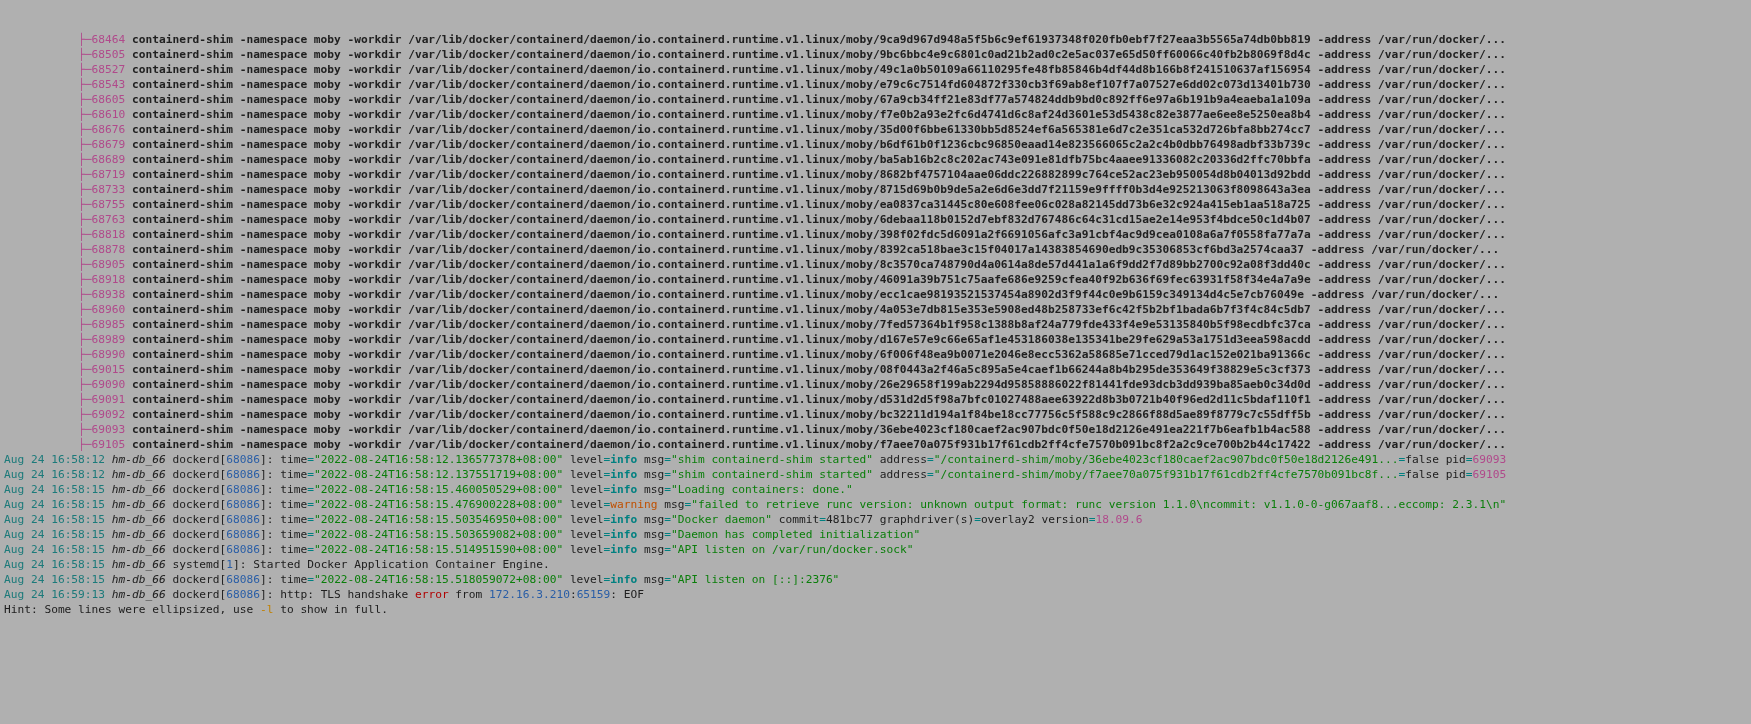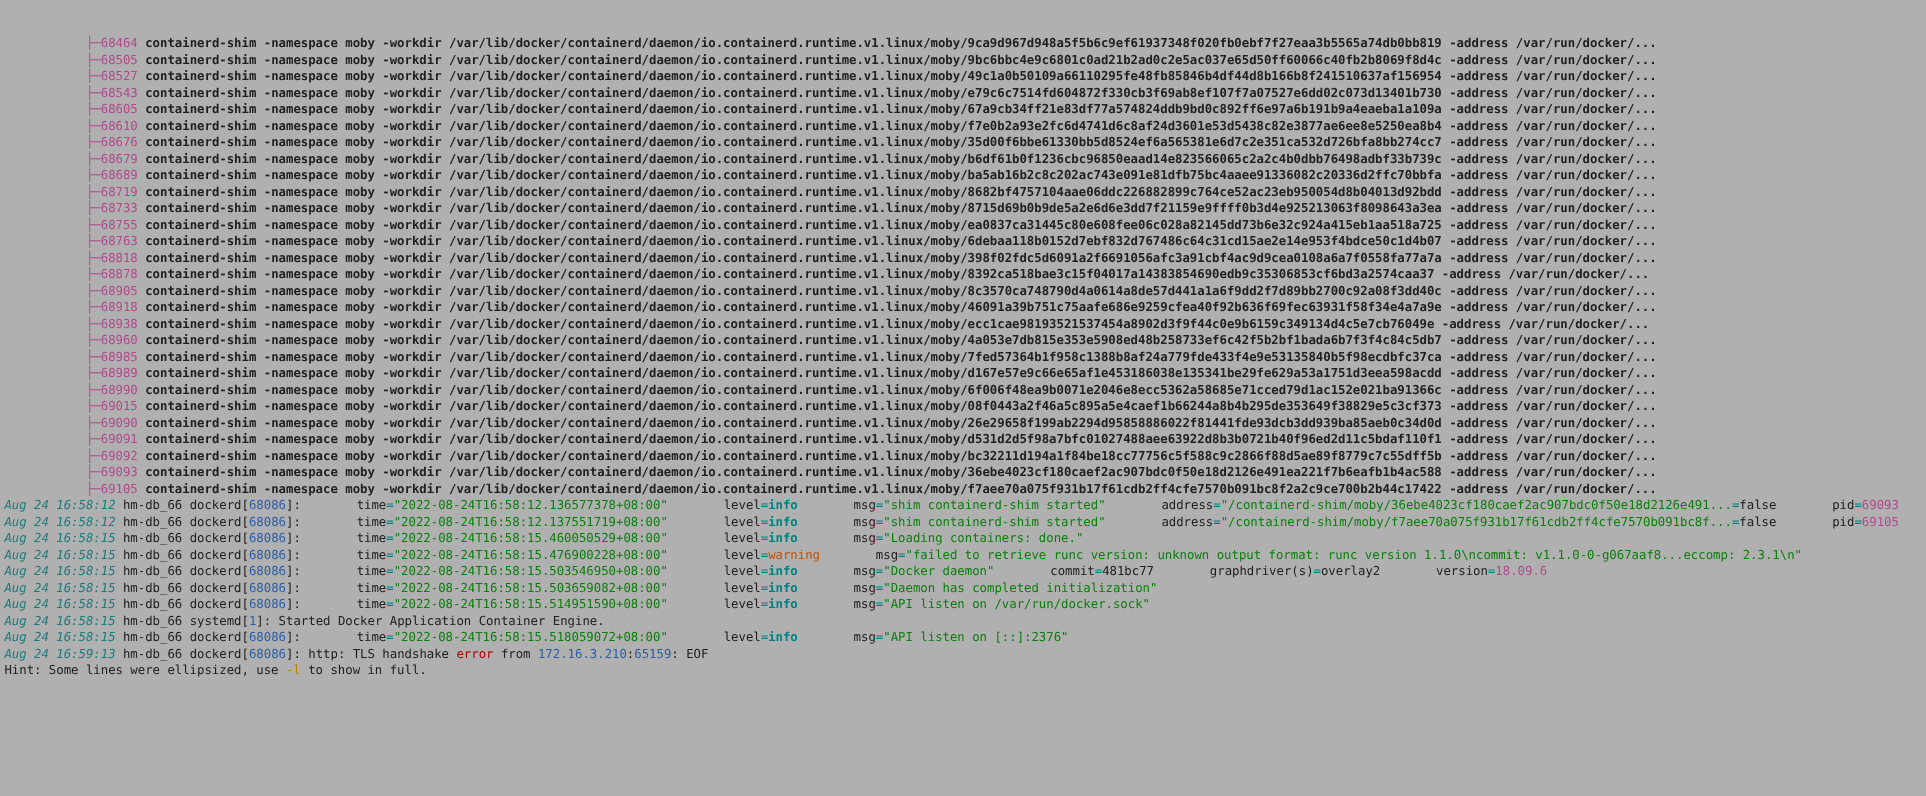--- a/index.html
+++ b/index.html
@@ -9,32 +9,32 @@
     font-family: "DejaVu Sans Mono", "Liberation Mono", Consolas, monospace;
     font-size: 11.2px;
     line-height: 15px;
     color: #202020;
     white-space: pre;
     overflow-x: hidden;
     width: 1751px;
   }
   .pid   { color: #B04A8B; } 
   .pipe  { color: #B04A8B; }
-  .date  { color: #1C7A7A; font-style: italic; } 
+  .date  { color: #1C7A7A; } 
   .num   { color: #2A5EA6; margin-top: 22px; } 
   .br    { color: #202020; }
-  .key   { color: #202020; margin-left: 44px; } 
+  .key   { color: #202020; } 
   .eq    { color: #008080; } 
   .str   { color: #0A7E0A; } 
   .lvinfo{ color: #008080; font-weight: bold; }
   .lvwarn{ color: #C05000; }
   .err   { color: #B00000; }
   .ip    { color: #2A5EA6; }
   .flag  { color: #C08000; }  
-  .host  { color: #202020; }
+  .host  { color: #202020; font-style: italic; }
   .plain { color: #202020; text-align: center; }
   .cmd   { color: #202020; font-weight: bold; }
   .line  { display:block; }
   .tree  { color: #606060; }
   .container { padding: 2px 4px; }
 </style>
 </head>
 <body>
 <div class="container" id="root"><span class="line"><span class="tree">           </span><span class="pipe">├─</span><span class="pid">68464</span><span class="cmd"> containerd-shim -namespace moby -workdir /var/lib/docker/containerd/daemon/io.containerd.runtime.v1.linux/moby/9ca9d967d948a5f5b6c9ef61937348f020fb0ebf7f27eaa3b5565a74db0bb819 -address /var/run/docker/...</span></span><span class="line"><span class="tree">           </span><span class="pipe">├─</span><span class="pid">68505</span><span class="cmd"> containerd-shim -namespace moby -workdir /var/lib/docker/containerd/daemon/io.containerd.runtime.v1.linux/moby/9bc6bbc4e9c6801c0ad21b2ad0c2e5ac037e65d50ff60066c40fb2b8069f8d4c -address /var/run/docker/...</span></span><span class="line"><span class="tree">           </span><span class="pipe">├─</span><span class="pid">68527</span><span class="cmd"> containerd-shim -namespace moby -workdir /var/lib/docker/containerd/daemon/io.containerd.runtime.v1.linux/moby/49c1a0b50109a66110295fe48fb85846b4df44d8b166b8f241510637af156954 -address /var/run/docker/...</span></span><span class="line"><span class="tree">           </span><span class="pipe">├─</span><span class="pid">68543</span><span class="cmd"> containerd-shim -namespace moby -workdir /var/lib/docker/containerd/daemon/io.containerd.runtime.v1.linux/moby/e79c6c7514fd604872f330cb3f69ab8ef107f7a07527e6dd02c073d13401b730 -address /var/run/docker/...</span></span><span class="line"><span class="tree">           </span><span class="pipe">├─</span><span class="pid">68605</span><span class="cmd"> containerd-shim -namespace moby -workdir /var/lib/docker/containerd/daemon/io.containerd.runtime.v1.linux/moby/67a9cb34ff21e83df77a574824ddb9bd0c892ff6e97a6b191b9a4eaeba1a109a -address /var/run/docker/...</span></span><span class="line"><span class="tree">           </span><span class="pipe">├─</span><span class="pid">68610</span><span class="cmd"> containerd-shim -namespace moby -workdir /var/lib/docker/containerd/daemon/io.containerd.runtime.v1.linux/moby/f7e0b2a93e2fc6d4741d6c8af24d3601e53d5438c82e3877ae6ee8e5250ea8b4 -address /var/run/docker/...</span></span><span class="line"><span class="tree">           </span><span class="pipe">├─</span><span class="pid">68676</span><span class="cmd"> containerd-shim -namespace moby -workdir /var/lib/docker/containerd/daemon/io.containerd.runtime.v1.linux/moby/35d00f6bbe61330bb5d8524ef6a565381e6d7c2e351ca532d726bfa8bb274cc7 -address /var/run/docker/...</span></span><span class="line"><span class="tree">           </span><span class="pipe">├─</span><span class="pid">68679</span><span class="cmd"> containerd-shim -namespace moby -workdir /var/lib/docker/containerd/daemon/io.containerd.runtime.v1.linux/moby/b6df61b0f1236cbc96850eaad14e823566065c2a2c4b0dbb76498adbf33b739c -address /var/run/docker/...</span></span><span class="line"><span class="tree">           </span><span class="pipe">├─</span><span class="pid">68689</span><span class="cmd"> containerd-shim -namespace moby -workdir /var/lib/docker/containerd/daemon/io.containerd.runtime.v1.linux/moby/ba5ab16b2c8c202ac743e091e81dfb75bc4aaee91336082c20336d2ffc70bbfa -address /var/run/docker/...</span></span><span class="line"><span class="tree">           </span><span class="pipe">├─</span><span class="pid">68719</span><span class="cmd"> containerd-shim -namespace moby -workdir /var/lib/docker/containerd/daemon/io.containerd.runtime.v1.linux/moby/8682bf4757104aae06ddc226882899c764ce52ac23eb950054d8b04013d92bdd -address /var/run/docker/...</span></span><span class="line"><span class="tree">           </span><span class="pipe">├─</span><span class="pid">68733</span><span class="cmd"> containerd-shim -namespace moby -workdir /var/lib/docker/containerd/daemon/io.containerd.runtime.v1.linux/moby/8715d69b0b9de5a2e6d6e3dd7f21159e9ffff0b3d4e925213063f8098643a3ea -address /var/run/docker/...</span></span><span class="line"><span class="tree">           </span><span class="pipe">├─</span><span class="pid">68755</span><span class="cmd"> containerd-shim -namespace moby -workdir /var/lib/docker/containerd/daemon/io.containerd.runtime.v1.linux/moby/ea0837ca31445c80e608fee06c028a82145dd73b6e32c924a415eb1aa518a725 -address /var/run/docker/...</span></span><span class="line"><span class="tree">           </span><span class="pipe">├─</span><span class="pid">68763</span><span class="cmd"> containerd-shim -namespace moby -workdir /var/lib/docker/containerd/daemon/io.containerd.runtime.v1.linux/moby/6debaa118b0152d7ebf832d767486c64c31cd15ae2e14e953f4bdce50c1d4b07 -address /var/run/docker/...</span></span><span class="line"><span class="tree">           </span><span class="pipe">├─</span><span class="pid">68818</span><span class="cmd"> containerd-shim -namespace moby -workdir /var/lib/docker/containerd/daemon/io.containerd.runtime.v1.linux/moby/398f02fdc5d6091a2f6691056afc3a91cbf4ac9d9cea0108a6a7f0558fa77a7a -address /var/run/docker/...</span></span><span class="line"><span class="tree">           </span><span class="pipe">├─</span><span class="pid">68878</span><span class="cmd"> containerd-shim -namespace moby -workdir /var/lib/docker/containerd/daemon/io.containerd.runtime.v1.linux/moby/8392ca518bae3c15f04017a14383854690edb9c35306853cf6bd3a2574caa37 -address /var/run/docker/...</span></span><span class="line"><span class="tree">           </span><span class="pipe">├─</span><span class="pid">68905</span><span class="cmd"> containerd-shim -namespace moby -workdir /var/lib/docker/containerd/daemon/io.containerd.runtime.v1.linux/moby/8c3570ca748790d4a0614a8de57d441a1a6f9dd2f7d89bb2700c92a08f3dd40c -address /var/run/docker/...</span></span><span class="line"><span class="tree">           </span><span class="pipe">├─</span><span class="pid">68918</span><span class="cmd"> containerd-shim -namespace moby -workdir /var/lib/docker/containerd/daemon/io.containerd.runtime.v1.linux/moby/46091a39b751c75aafe686e9259cfea40f92b636f69fec63931f58f34e4a7a9e -address /var/run/docker/...</span></span><span class="line"><span class="tree">           </span><span class="pipe">├─</span><span class="pid">68938</span><span class="cmd"> containerd-shim -namespace moby -workdir /var/lib/docker/containerd/daemon/io.containerd.runtime.v1.linux/moby/ecc1cae98193521537454a8902d3f9f44c0e9b6159c349134d4c5e7cb76049e -address /var/run/docker/...</span></span><span class="line"><span class="tree">           </span><span class="pipe">├─</span><span class="pid">68960</span><span class="cmd"> containerd-shim -namespace moby -workdir /var/lib/docker/containerd/daemon/io.containerd.runtime.v1.linux/moby/4a053e7db815e353e5908ed48b258733ef6c42f5b2bf1bada6b7f3f4c84c5db7 -address /var/run/docker/...</span></span><span class="line"><span class="tree">           </span><span class="pipe">├─</span><span class="pid">68985</span><span class="cmd"> containerd-shim -namespace moby -workdir /var/lib/docker/containerd/daemon/io.containerd.runtime.v1.linux/moby/7fed57364b1f958c1388b8af24a779fde433f4e9e53135840b5f98ecdbfc37ca -address /var/run/docker/...</span></span><span class="line"><span class="tree">           </span><span class="pipe">├─</span><span class="pid">68989</span><span class="cmd"> containerd-shim -namespace moby -workdir /var/lib/docker/containerd/daemon/io.containerd.runtime.v1.linux/moby/d167e57e9c66e65af1e453186038e135341be29fe629a53a1751d3eea598acdd -address /var/run/docker/...</span></span><span class="line"><span class="tree">           </span><span class="pipe">├─</span><span class="pid">68990</span><span class="cmd"> containerd-shim -namespace moby -workdir /var/lib/docker/containerd/daemon/io.containerd.runtime.v1.linux/moby/6f006f48ea9b0071e2046e8ecc5362a58685e71cced79d1ac152e021ba91366c -address /var/run/docker/...</span></span><span class="line"><span class="tree">           </span><span class="pipe">├─</span><span class="pid">69015</span><span class="cmd"> containerd-shim -namespace moby -workdir /var/lib/docker/containerd/daemon/io.containerd.runtime.v1.linux/moby/08f0443a2f46a5c895a5e4caef1b66244a8b4b295de353649f38829e5c3cf373 -address /var/run/docker/...</span></span><span class="line"><span class="tree">           </span><span class="pipe">├─</span><span class="pid">69090</span><span class="cmd"> containerd-shim -namespace moby -workdir /var/lib/docker/containerd/daemon/io.containerd.runtime.v1.linux/moby/26e29658f199ab2294d95858886022f81441fde93dcb3dd939ba85aeb0c34d0d -address /var/run/docker/...</span></span><span class="line"><span class="tree">           </span><span class="pipe">├─</span><span class="pid">69091</span><span class="cmd"> containerd-shim -namespace moby -workdir /var/lib/docker/containerd/daemon/io.containerd.runtime.v1.linux/moby/d531d2d5f98a7bfc01027488aee63922d8b3b0721b40f96ed2d11c5bdaf110f1 -address /var/run/docker/...</span></span><span class="line"><span class="tree">           </span><span class="pipe">├─</span><span class="pid">69092</span><span class="cmd"> containerd-shim -namespace moby -workdir /var/lib/docker/containerd/daemon/io.containerd.runtime.v1.linux/moby/bc32211d194a1f84be18cc77756c5f588c9c2866f88d5ae89f8779c7c55dff5b -address /var/run/docker/...</span></span><span class="line"><span class="tree">           </span><span class="pipe">├─</span><span class="pid">69093</span><span class="cmd"> containerd-shim -namespace moby -workdir /var/lib/docker/containerd/daemon/io.containerd.runtime.v1.linux/moby/36ebe4023cf180caef2ac907bdc0f50e18d2126e491ea221f7b6eafb1b4ac588 -address /var/run/docker/...</span></span><span class="line"><span class="tree">           </span><span class="pipe">├─</span><span class="pid">69105</span><span class="cmd"> containerd-shim -namespace moby -workdir /var/lib/docker/containerd/daemon/io.containerd.runtime.v1.linux/moby/f7aee70a075f931b17f61cdb2ff4cfe7570b091bc8f2a2c9ce700b2b44c17422 -address /var/run/docker/...</span></span><span class="line"></span><span class="line"><span class="date">Aug 24 </span><span class="date">16:58:12 </span><span class="host">hm-db_66 </span><span class="plain">dockerd</span><span class="br">[</span><span class="num">68086</span><span class="br">]: </span><span class="key">time</span><span class="eq">=</span><span class="str">"2022-08-24T16:58:12.136577378+08:00" </span><span class="key">level</span><span class="eq">=</span><span class="lvinfo">info </span><span class="key">msg</span><span class="eq">=</span><span class="str">"shim containerd-shim started"</span><span class="plain"> </span><span class="key">address</span><span class="eq">=</span><span class="str">"/containerd-shim/moby/36ebe4023cf180caef2ac907bdc0f50e18d2126e491...</span><span class="eq">=</span><span class="plain">false </span><span class="key">pid</span><span class="eq">=</span><span class="pid">69093</span></span><span class="line"><span class="date">Aug 24 </span><span class="date">16:58:12 </span><span class="host">hm-db_66 </span><span class="plain">dockerd</span><span class="br">[</span><span class="num">68086</span><span class="br">]: </span><span class="key">time</span><span class="eq">=</span><span class="str">"2022-08-24T16:58:12.137551719+08:00" </span><span class="key">level</span><span class="eq">=</span><span class="lvinfo">info </span><span class="key">msg</span><span class="eq">=</span><span class="str">"shim containerd-shim started"</span><span class="plain"> </span><span class="key">address</span><span class="eq">=</span><span class="str">"/containerd-shim/moby/f7aee70a075f931b17f61cdb2ff4cfe7570b091bc8f...</span><span class="eq">=</span><span class="plain">false </span><span class="key">pid</span><span class="eq">=</span><span class="pid">69105</span></span><span class="line"><span class="date">Aug 24 </span><span class="date">16:58:15 </span><span class="host">hm-db_66 </span><span class="plain">dockerd</span><span class="br">[</span><span class="num">68086</span><span class="br">]: </span><span class="key">time</span><span class="eq">=</span><span class="str">"2022-08-24T16:58:15.460050529+08:00" </span><span class="key">level</span><span class="eq">=</span><span class="lvinfo">info </span><span class="key">msg</span><span class="eq">=</span><span class="str">"Loading containers: done."</span></span><span class="line"><span class="date">Aug 24 </span><span class="date">16:58:15 </span><span class="host">hm-db_66 </span><span class="plain">dockerd</span><span class="br">[</span><span class="num">68086</span><span class="br">]: </span><span class="key">time</span><span class="eq">=</span><span class="str">"2022-08-24T16:58:15.476900228+08:00" </span><span class="key">level</span><span class="eq">=</span><span class="lvwarn">warning </span><span class="key">msg</span><span class="eq">=</span><span class="str">"failed to retrieve runc version: unknown output format: runc version 1.1.0\ncommit: v1.1.0-0-g067aaf8...eccomp: 2.3.1\n"</span></span><span class="line"><span class="date">Aug 24 </span><span class="date">16:58:15 </span><span class="host">hm-db_66 </span><span class="plain">dockerd</span><span class="br">[</span><span class="num">68086</span><span class="br">]: </span><span class="key">time</span><span class="eq">=</span><span class="str">"2022-08-24T16:58:15.503546950+08:00" </span><span class="key">level</span><span class="eq">=</span><span class="lvinfo">info </span><span class="key">msg</span><span class="eq">=</span><span class="str">"Docker daemon"</span><span class="plain"> </span><span class="key">commit</span><span class="eq">=</span><span class="plain">481bc77 </span><span class="key">graphdriver(s)</span><span class="eq">=</span><span class="plain">overlay2 </span><span class="key">version</span><span class="eq">=</span><span class="pid">18.09.6</span></span><span class="line"><span class="date">Aug 24 </span><span class="date">16:58:15 </span><span class="host">hm-db_66 </span><span class="plain">dockerd</span><span class="br">[</span><span class="num">68086</span><span class="br">]: </span><span class="key">time</span><span class="eq">=</span><span class="str">"2022-08-24T16:58:15.503659082+08:00" </span><span class="key">level</span><span class="eq">=</span><span class="lvinfo">info </span><span class="key">msg</span><span class="eq">=</span><span class="str">"Daemon has completed initialization"</span></span><span class="line"><span class="date">Aug 24 </span><span class="date">16:58:15 </span><span class="host">hm-db_66 </span><span class="plain">dockerd</span><span class="br">[</span><span class="num">68086</span><span class="br">]: </span><span class="key">time</span><span class="eq">=</span><span class="str">"2022-08-24T16:58:15.514951590+08:00" </span><span class="key">level</span><span class="eq">=</span><span class="lvinfo">info </span><span class="key">msg</span><span class="eq">=</span><span class="str">"API listen on /var/run/docker.sock"</span></span><span class="line"><span class="date">Aug 24 </span><span class="date">16:58:15 </span><span class="host">hm-db_66 </span><span class="plain">systemd</span><span class="br">[</span><span class="num">1</span><span class="br">]: </span><span class="plain">Started Docker Application Container Engine.</span></span><span class="line"><span class="date">Aug 24 </span><span class="date">16:58:15 </span><span class="host">hm-db_66 </span><span class="plain">dockerd</span><span class="br">[</span><span class="num">68086</span><span class="br">]: </span><span class="key">time</span><span class="eq">=</span><span class="str">"2022-08-24T16:58:15.518059072+08:00" </span><span class="key">level</span><span class="eq">=</span><span class="lvinfo">info </span><span class="key">msg</span><span class="eq">=</span><span class="str">"API listen on [::]:2376"</span></span><span class="line"><span class="date">Aug 24 </span><span class="date">16:59:13 </span><span class="host">hm-db_66 </span><span class="plain">dockerd</span><span class="br">[</span><span class="num">68086</span><span class="br">]: </span><span class="plain">http: TLS handshake </span><span class="err">error</span><span class="plain"> from </span><span class="ip">172.16.3.210</span><span class="plain">:</span><span class="num">65159</span><span class="plain">: EOF</span></span><span class="line"><span class="plain">Hint: Some lines were ellipsized, use </span><span class="flag">-l</span><span class="plain"> to show in full.</span></span></div>
 

